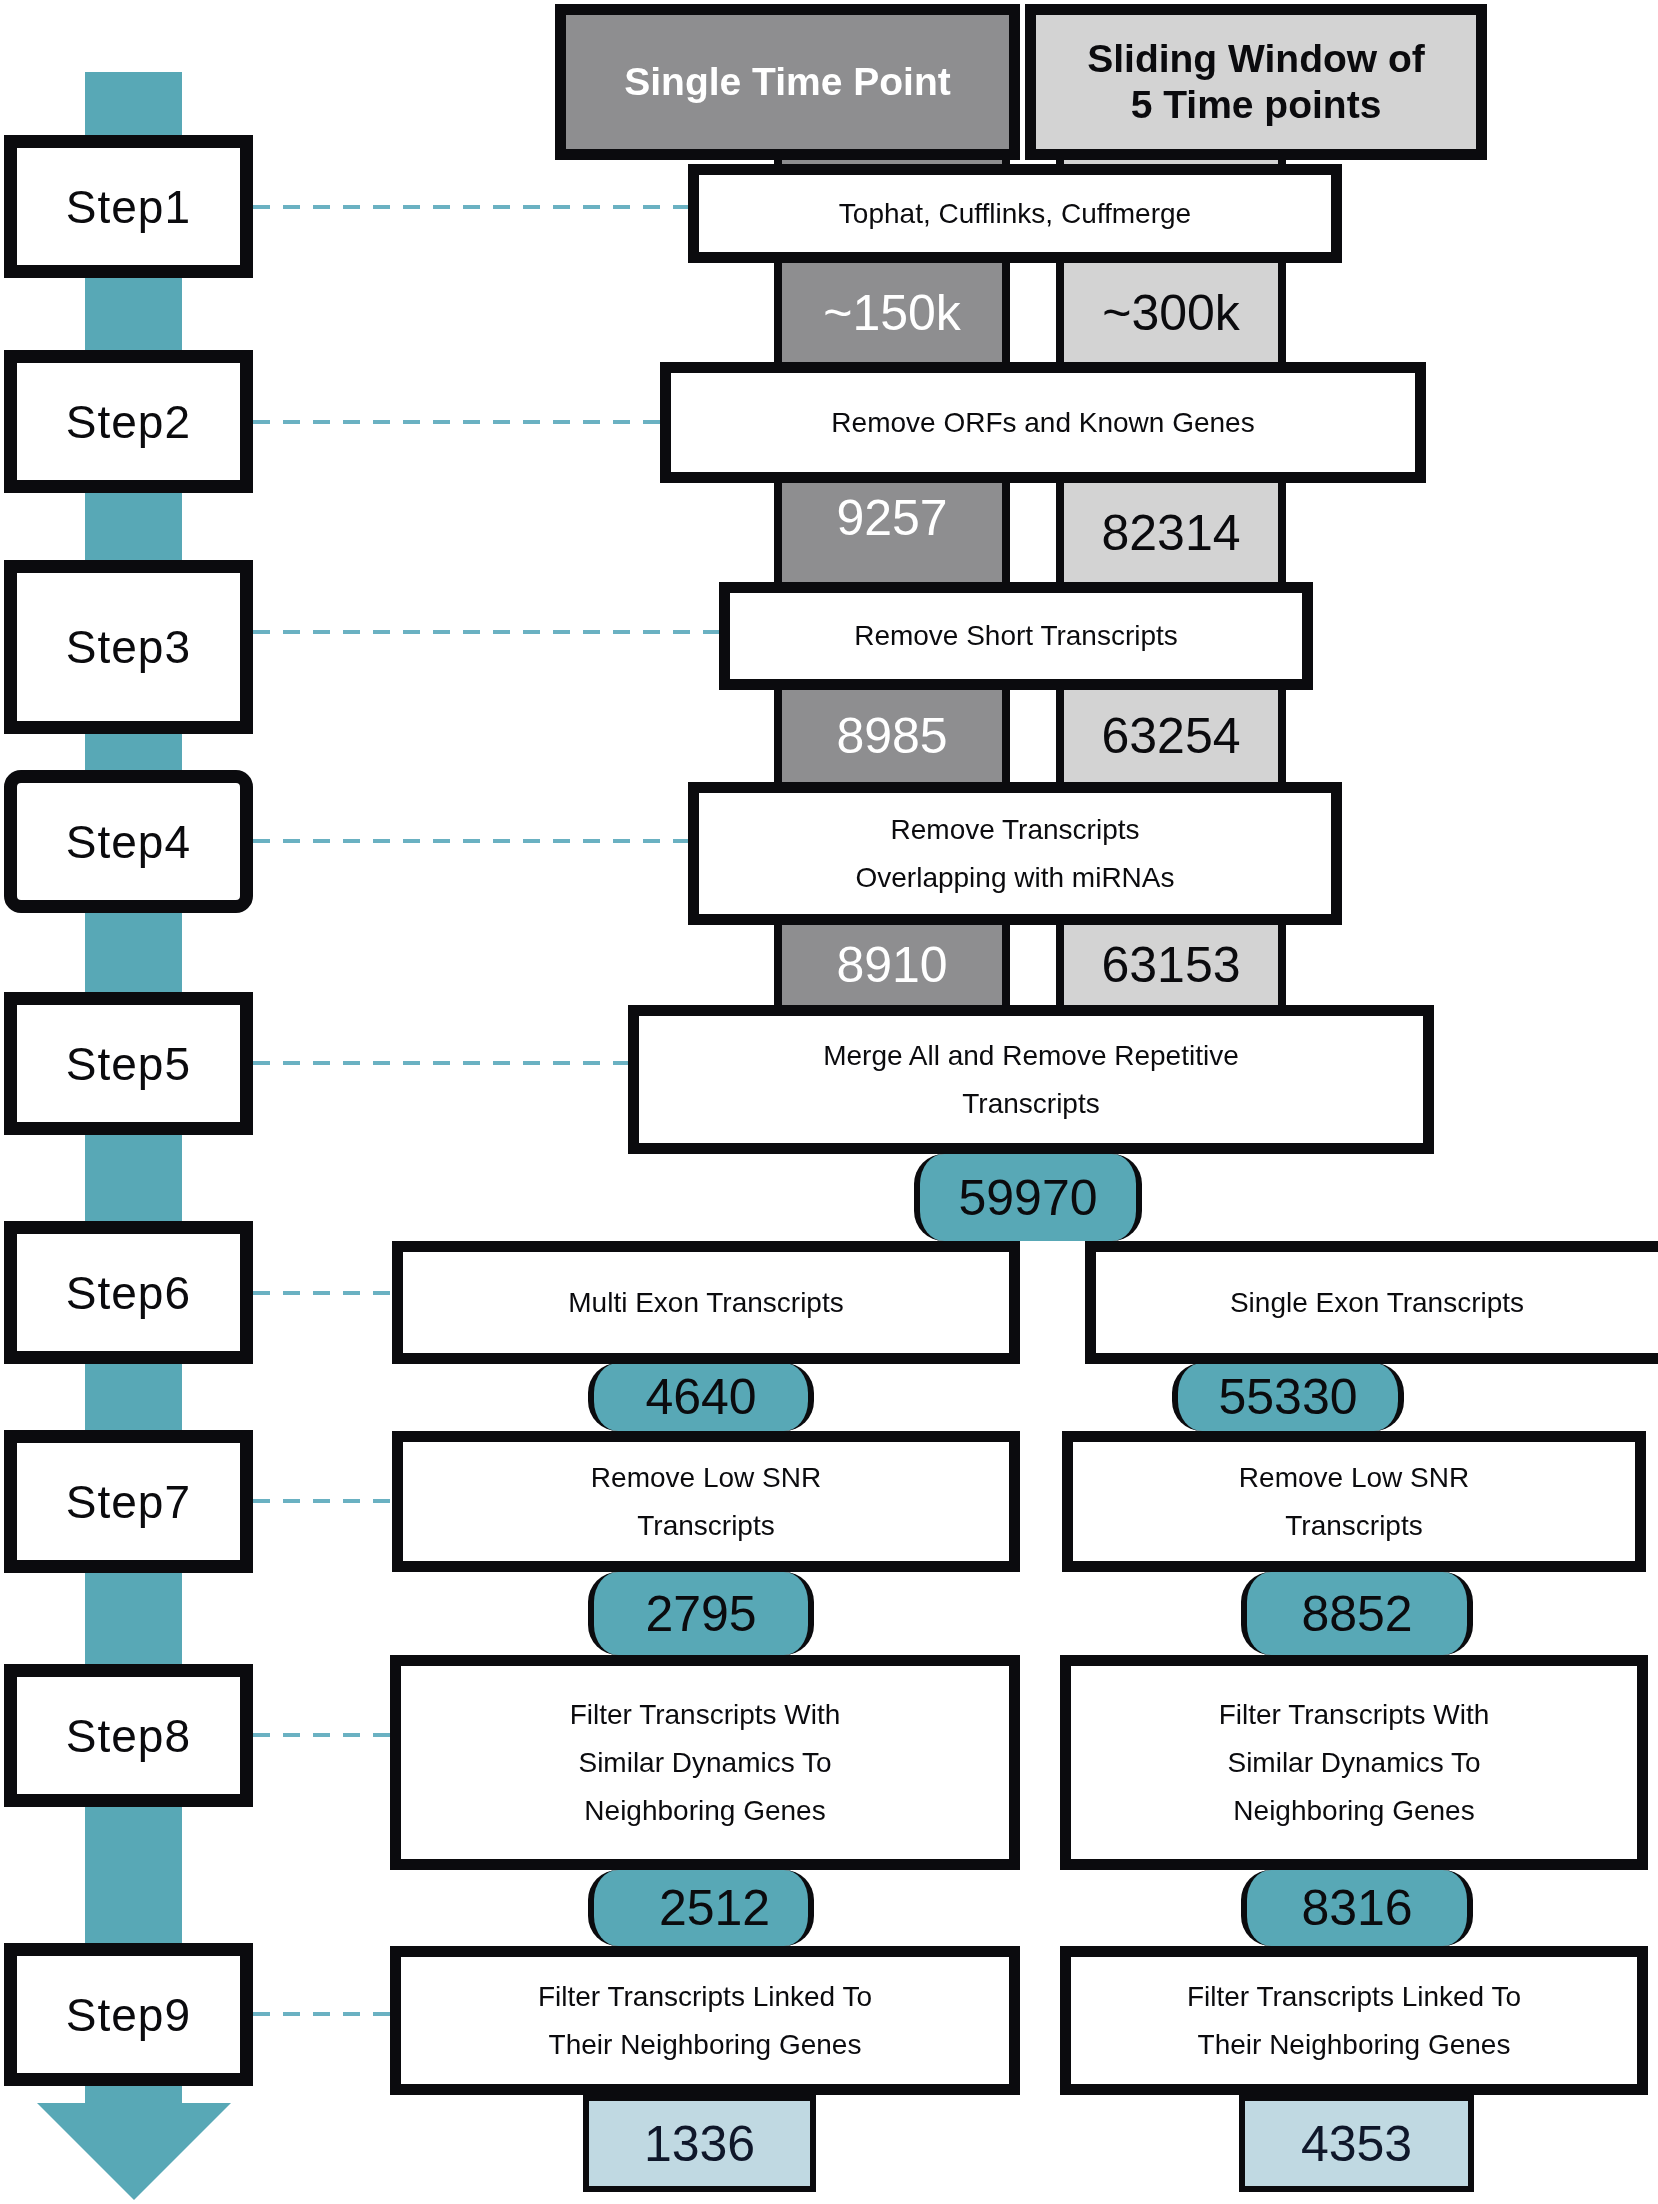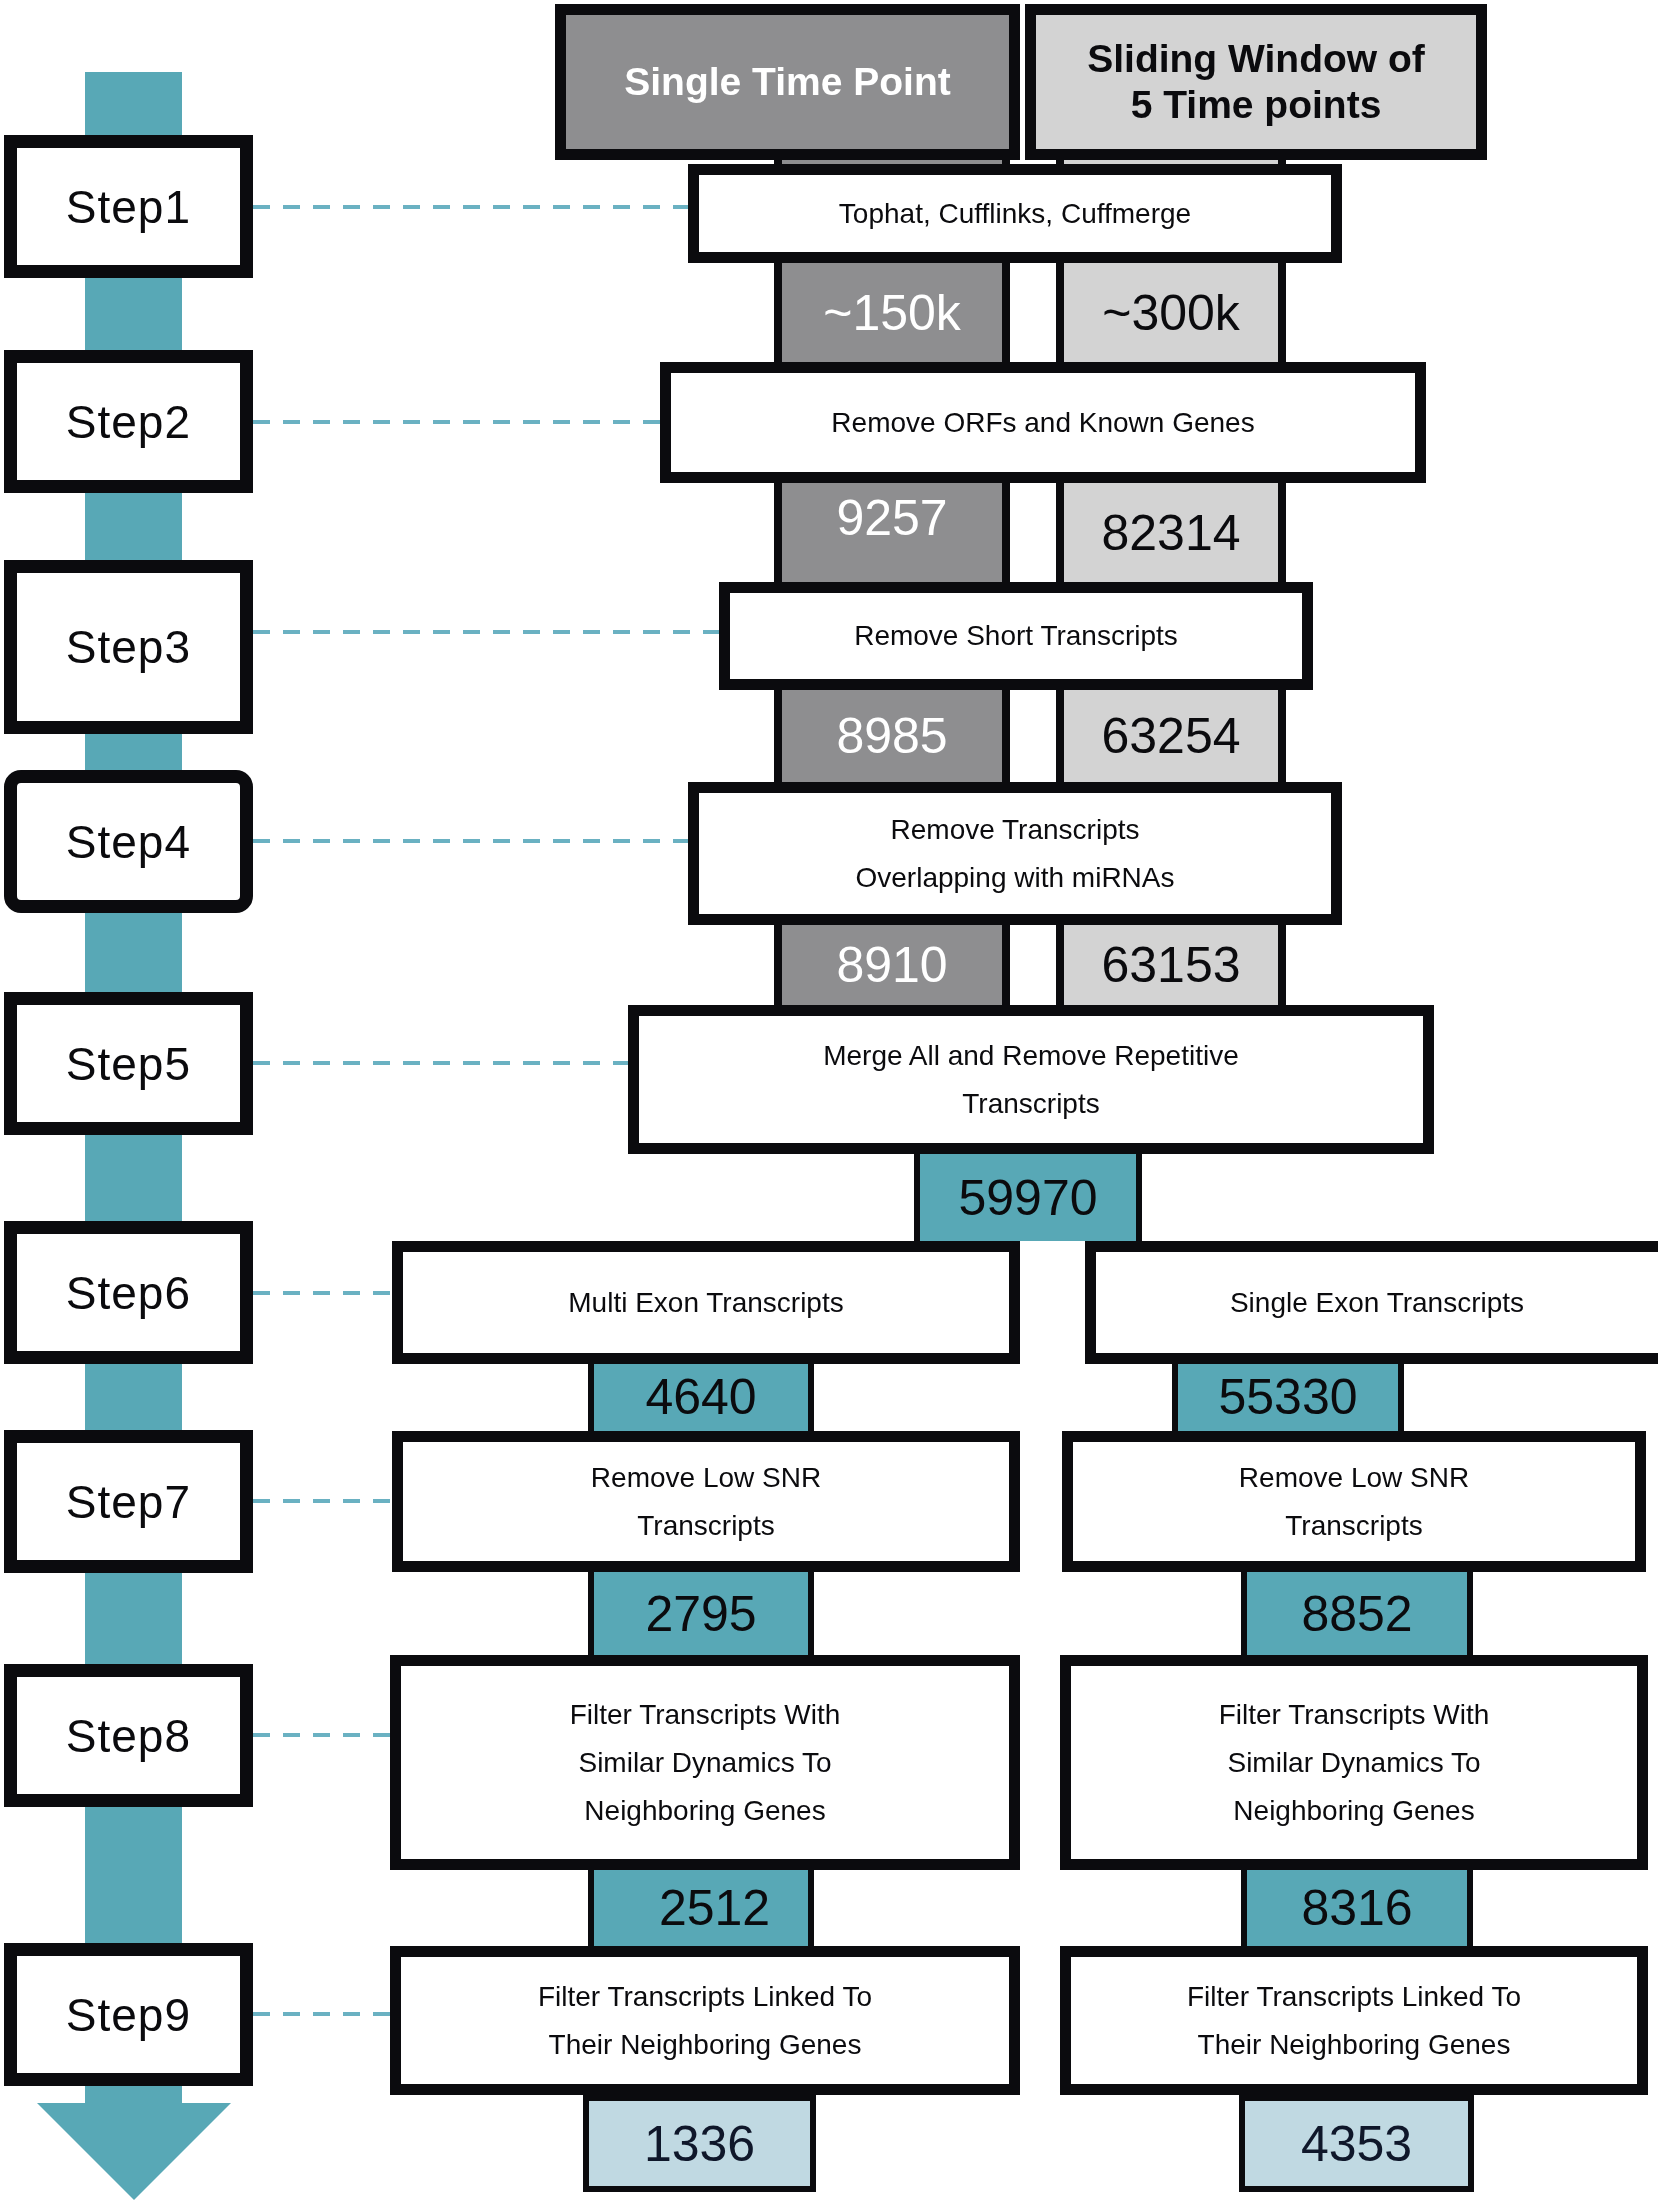--- a/index.html
+++ b/index.html
@@ -35,21 +35,21 @@
   
   .hdr{border:11.6px solid #0b0b0e;z-index:2;font-weight:bold;font-size:39px;line-height:46px;
     display:flex;flex-direction:column;align-items:center;justify-content:center;text-align:center;}
   .hdr-dark{background:#8e8e90;color:#ffffff;}
   .hdr-light{background:#d3d3d3;color:#0b0b0e;}
   
   .count{z-index:1;display:flex;align-items:center;justify-content:center;
     font-size:50px;}
   .count-dark{background:#8e8e90;color:#ffffff;border-left:8.7px solid #0b0b0e;border-right:8.7px solid #0b0b0e;}
   .count-light{background:#d3d3d3;color:#0b0b0e;border-left:8.7px solid #0b0b0e;border-right:8.7px solid #0b0b0e;}
-  .count-teal{background:#58a8b6;color:#0b0b0e;border-left:6.8px solid #0b0b0e;border-right:6.8px solid #0b0b0e;}
+  .count-teal{background:#58a8b6;color:#0b0b0e;border-left:6.8px solid #0b0b0e;border-right:6.8px solid #0b0b0e;border-radius:30px;}
   .count-pale{background:#c0d9e2;color:#0f172a;border:6.8px solid #0b0b0e;}
   .ln{white-space:nowrap;}
 </style>
 </head>
 <body>
 
 <div id="canvas">
 
   <div class="abs rail-band" style="left:85px;top:72px;width:97px;height:2032px;"></div>
   <div class="abs rail-arrowhead" style="left:37px;top:2103px;"></div>

